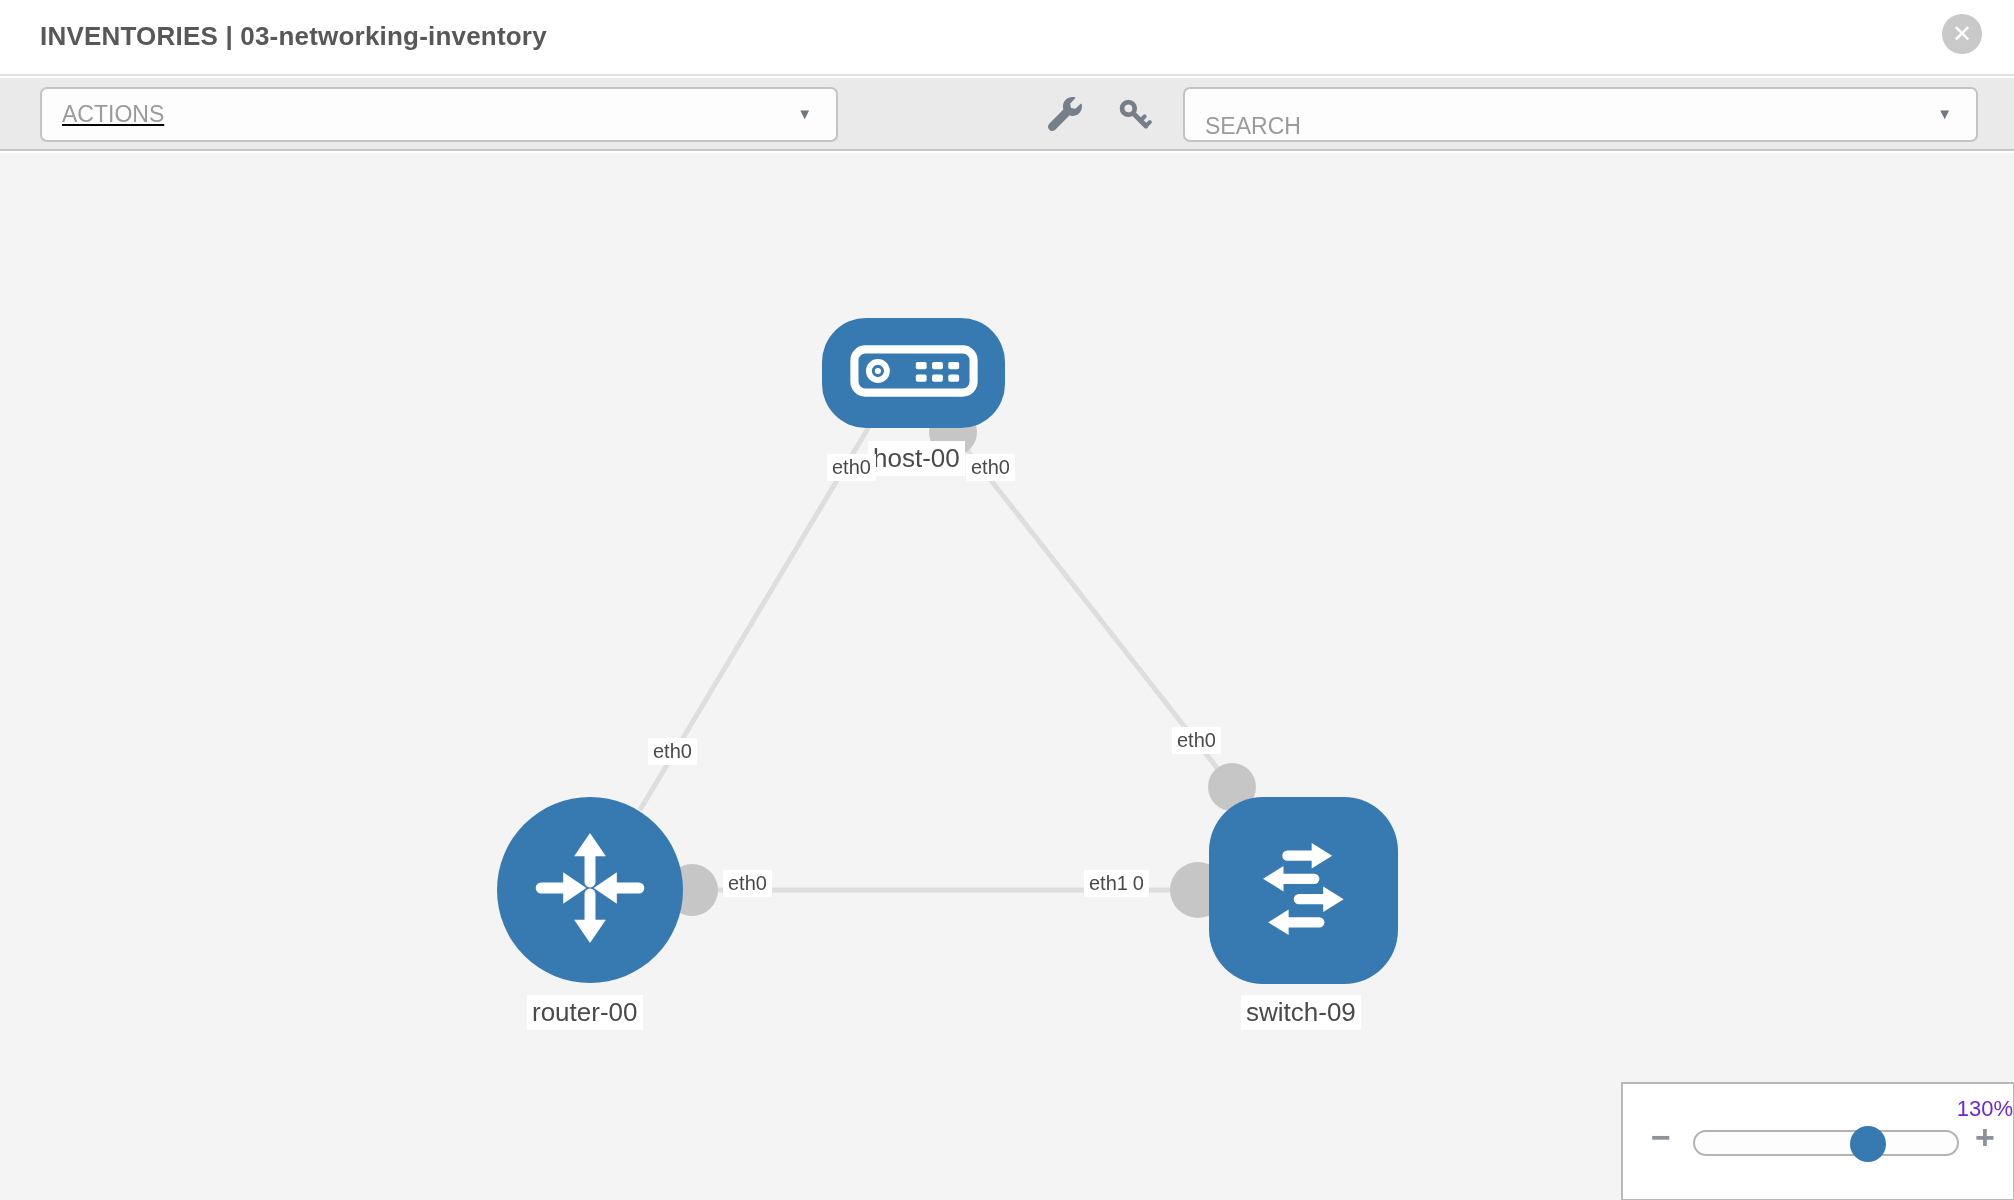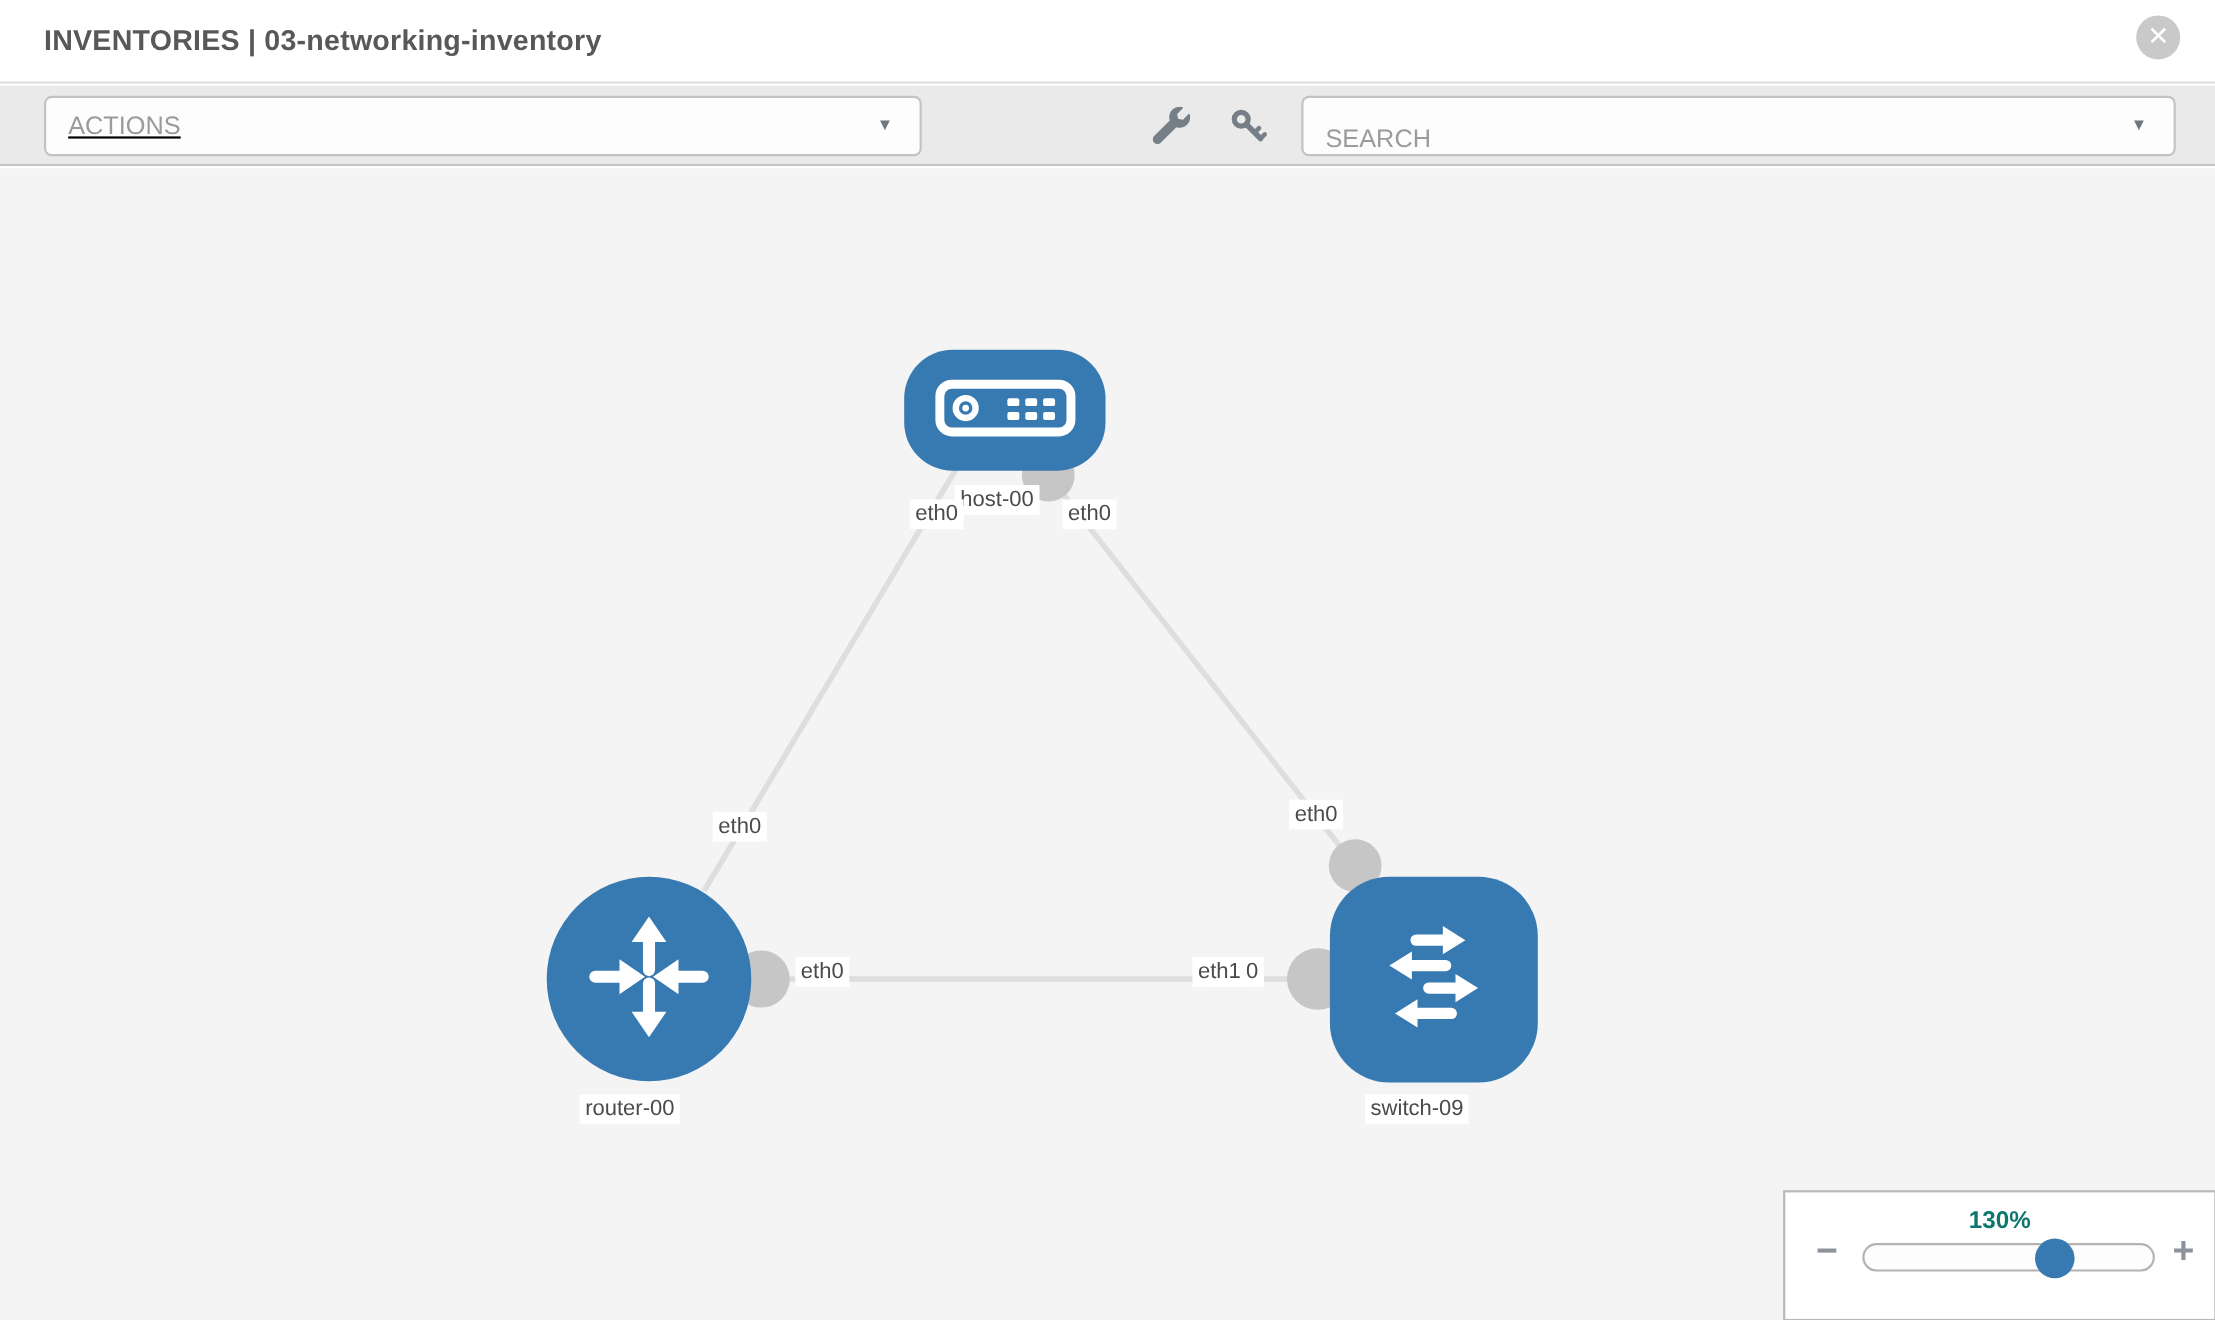--- a/index.html
+++ b/index.html
@@ -39,28 +39,28 @@
   .links-svg { position:absolute; left:0; top:0; width:2014px; height:1047px; }
 
   .node { position:absolute; background:#377ab2; display:flex; align-items:center;
     justify-content:center; cursor:pointer; }
   .node-host { left:822px; top:165px; width:183px; height:110px; border-radius:44px; }
   .node-router { left:497px; top:644px; width:186px; height:186px; border-radius:50%; }
   .node-switch { left:1209px; top:644px; width:189px; height:187px; border-radius:54px; }
 
   .chip { position:absolute; background:#ffffff; color:#4a4a4a; white-space:nowrap;
     padding:1px 5px; line-height:1.25;text-align:right; }
-  .node-label { font-size:20px; }
+  .node-label { font-size:26px; }
   .if-label { font-size:20px; }
 
   
   .zoom-panel { position:absolute; left:1621px; top:929px; width:394px; height:119px;
     background:#ffffff; border:2px solid #b9b9b9; }
-  .zoom-level { position:absolute; left:0; top:12px; width:100%; text-align:center;
-    font-size:22px; color:#0f766e;font-weight:bold; }
+  .zoom-level { position:absolute; left:0; top:12px; width:100%; text-align:right;
+    font-size:22px; color:#6d28d9; }
   .zoom-minus,.zoom-plus { position:absolute; top:36px; background:none; border:none;
     font-size:34px; font-weight:bold; color:#8d939a; cursor:pointer; line-height:1; }
   .zoom-minus { left:28px; }
   .zoom-plus { left:352px; }
   .zoom-track { position:absolute; left:70px; top:46px; width:266px; height:26px;
     background:#fdfdfd; border:2px solid #b3b3b3; border-radius:14px; cursor:pointer; }
   .zoom-thumb { position:absolute; left:155px; top:-6px; width:36px; height:36px;
     border-radius:50%; background:#377ab2; cursor:grab; }
 </style>
 </head>

